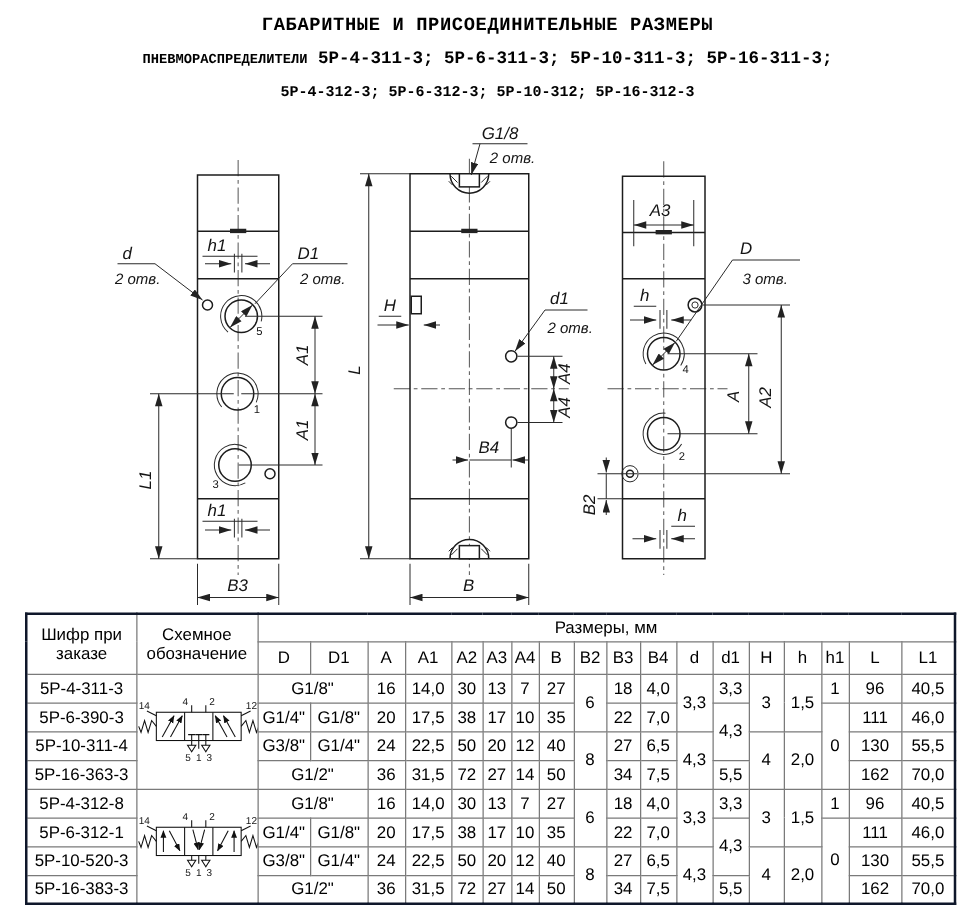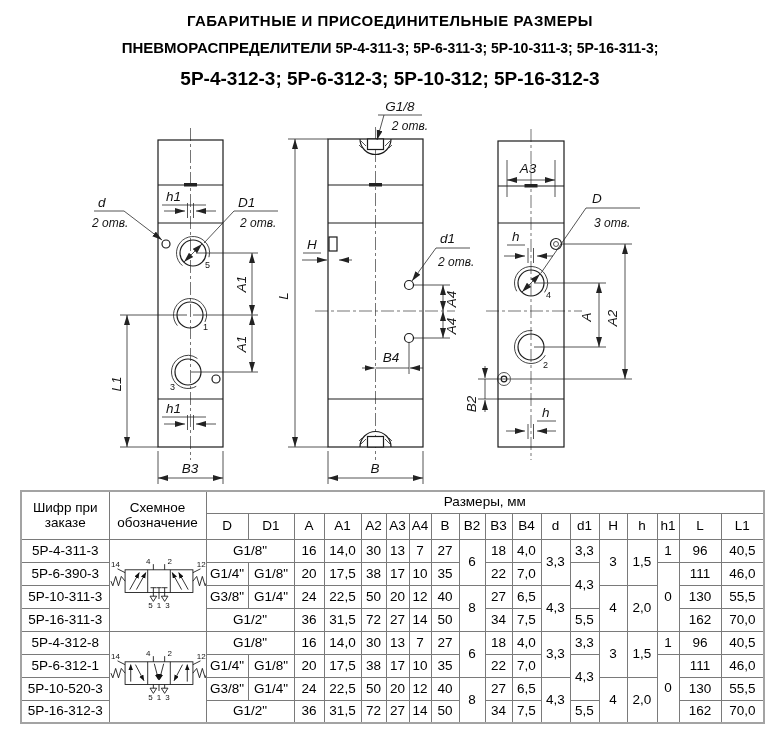--- a/index.html
+++ b/index.html
@@ -1,37 +1,37 @@
 <!DOCTYPE html>
 <html><head>
 <meta charset="utf-8">
 <style>
   html,body{margin:0;padding:0;background:#fff;}
   .page{position:relative;width:780px;height:730px;background:#fff;overflow:hidden;
         font-family:"Liberation Sans",sans-serif;color:#000;}
-  .hdr{position:absolute;top:8px;left:10px;width:760px;text-align:center;}
+  .hdr{position:absolute;top:8px;left:10px;width:760px;text-align:center;font-family:Liberation Mono, monospace;}
   .hdr .t1{font-size:15px;font-weight:bold;letter-spacing:.5px;margin:4px 0 10px 0;}
   .hdr .t2{font-size:14px;font-weight:bold;margin:0 0 12px 0;}
-  .hdr .t2 .pfx{font-size:15px;}
-  .hdr .t3{font-size:19px;font-weight:bold;margin:0;}
+  .hdr .t2 .pfx{font-size:11px;}
+  .hdr .t3{font-size:12px;font-weight:bold;margin:0;}
   svg text{fill:#141414;}
   .ln{stroke:#1c1c1c;stroke-width:1.2;fill:none;}
   .th{stroke:#2a2a2a;stroke-width:.8;fill:none;}
   .cl{stroke:#3a3a3a;stroke-width:.7;fill:none;stroke-dasharray:13 3 3 3;}
   .lbl{font:italic 13.5px "Liberation Sans",sans-serif;}
   .lb2{font:italic 12px "Liberation Sans",sans-serif;}
   .port{font:9px "Liberation Sans",sans-serif;}
   .wfill{fill:#fff;}
   .sym{stroke:#111;stroke-width:.9;fill:none;}
   .symt{font:8.5px "Liberation Sans",sans-serif;}
   table.dim{position:absolute;left:20px;top:490px;border-collapse:collapse;table-layout:fixed;
             width:743px;font-size:13.5px;}
   table.dim td,table.dim th{border:1.6px solid #7a7a7a;padding:0;text-align:center;
             vertical-align:middle;font-weight:normal;line-height:1.15;overflow:hidden;}
-  table.dim{border:2px solid #a3a3a3;}
+  table.dim{border:2px solid #0f172a;}
   tr.h1r{height:22px;} tr.h2r{height:26px;} tr.br{height:23px;padding-left:35px;}
 </style>
 </head>
 <body>
 
 <div class="page">
 
   <div class="hdr">
     <div class="t1">ГАБАРИТНЫЕ И ПРИСОЕДИНИТЕЛЬНЫЕ РАЗМЕРЫ</div>
     <div class="t2"><span class="pfx">ПНЕВМОРАСПРЕДЕЛИТЕЛИ</span> <span>5Р-4-311-3; 5Р-6-311-3; 5Р-10-311-3; 5Р-16-311-3;</span></div>
@@ -353,41 +353,41 @@
       <td>35</td>
       <td>22</td>
       <td>7,0</td>
       <td rowspan="2">4,3</td>
       <td rowspan="3">0</td>
       <td>111</td>
       <td>46,0</td>
     </tr>
 
     <tr class="br">
-      <td>5Р-10-311-3</td>
+      <td>5Р-10-311-4</td>
       <td>G3/8"</td>
       <td>G1/4"</td>
       <td>24</td>
       <td>22,5</td>
       <td>50</td>
       <td>20</td>
       <td>12</td>
       <td>40</td>
       <td rowspan="2">8</td>
       <td>27</td>
       <td>6,5</td>
       <td rowspan="2">4,3</td>
       <td rowspan="2">4</td>
       <td rowspan="2">2,0</td>
       <td>130</td>
       <td>55,5</td>
     </tr>
 
     <tr class="br">
-      <td>5Р-16-311-3</td>
+      <td>5Р-16-363-3</td>
       <td colspan="2">G1/2"</td>
       <td>36</td>
       <td>31,5</td>
       <td>72</td>
       <td>27</td>
       <td>14</td>
       <td>50</td>
       <td>34</td>
       <td>7,5</td>
       <td>5,5</td>
@@ -479,21 +479,21 @@
       <td>27</td>
       <td>6,5</td>
       <td rowspan="2">4,3</td>
       <td rowspan="2">4</td>
       <td rowspan="2">2,0</td>
       <td>130</td>
       <td>55,5</td>
     </tr>
 
     <tr class="br">
-      <td>5Р-16-312-3</td>
+      <td>5Р-16-383-3</td>
       <td colspan="2">G1/2"</td>
       <td>36</td>
       <td>31,5</td>
       <td>72</td>
       <td>27</td>
       <td>14</td>
       <td>50</td>
       <td>34</td>
       <td>7,5</td>
       <td>5,5</td>

